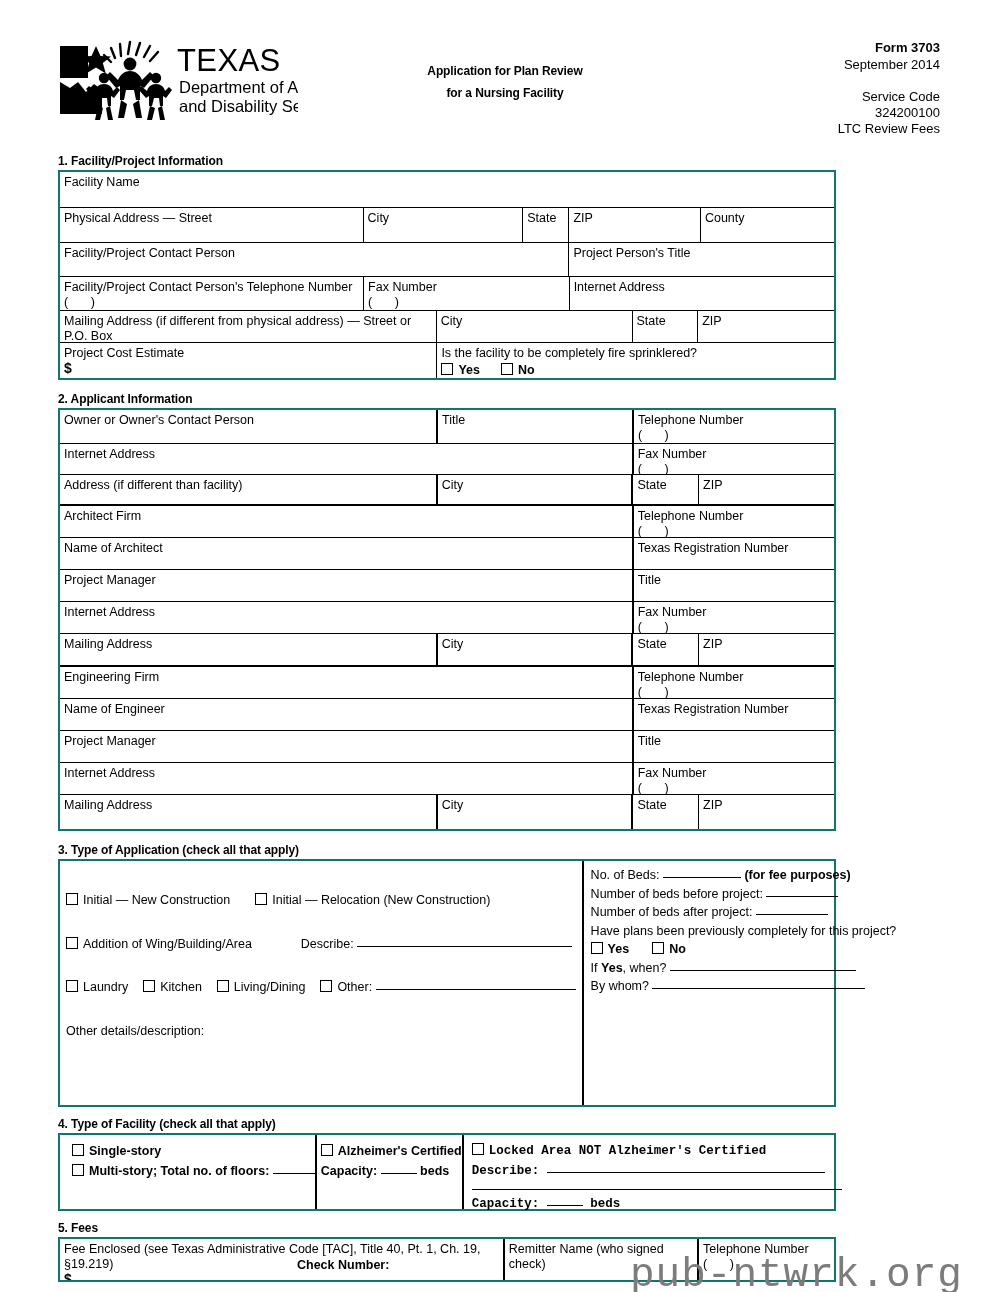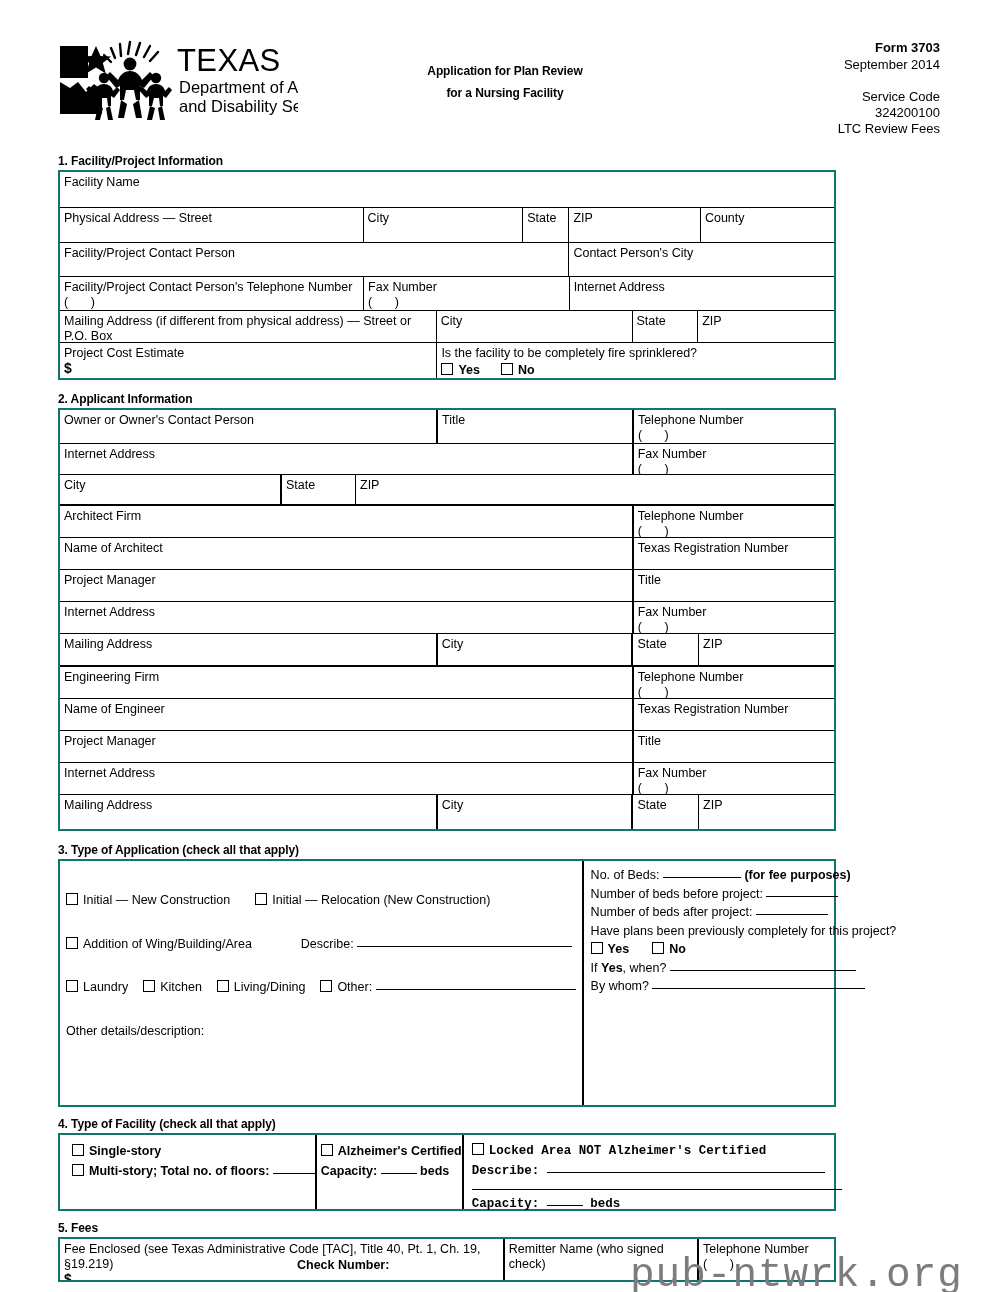--- a/index.html
+++ b/index.html
@@ -212,21 +212,21 @@
         <div class="cell nob" style="width:151px">
           <span>County</span>
         </div>
       </div>
 
       <div class="row h34">
         <div class="cell" style="width:578px">
           <span>Facility/Project Contact Person</span>
         </div>
         <div class="cell nob" style="width:300px">
-          <span>Contact Person's City</span>
+          <span>Project Person's Title</span>
         </div>
       </div>
 
       <div class="row h34">
         <div class="cell" style="width:345px">
           <span>Facility/Project Contact Person's Telephone Number</span>
           <div class="paren">
             <span>(</span><span class="sp"></span><span>)</span>
           </div>
         </div>
@@ -297,20 +297,23 @@
         <div class="cell thickr" style="width:651px">
           <span>Internet Address</span>
         </div>
         <div class="cell nob" style="width:227px">
           <span>Fax Number</span>
           <div class="paren"><span>(</span><span class="sp"></span><span>)</span></div>
         </div>
       </div>
 
       <div class="row h31 thick">
+        <div class="cell thickr" style="width:429px">
+          <span>Address (if different than facility)</span>
+        </div>
         <div class="cell thickr" style="width:222px">
           <span>City</span>
         </div>
         <div class="cell" style="width:74px">
           <span>State</span>
         </div>
         <div class="cell nob" style="width:153px">
           <span>ZIP</span>
         </div>
       </div>

